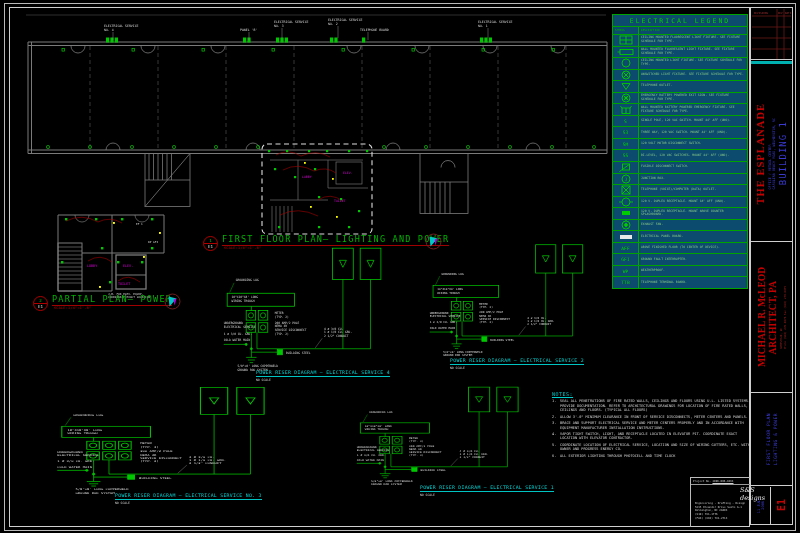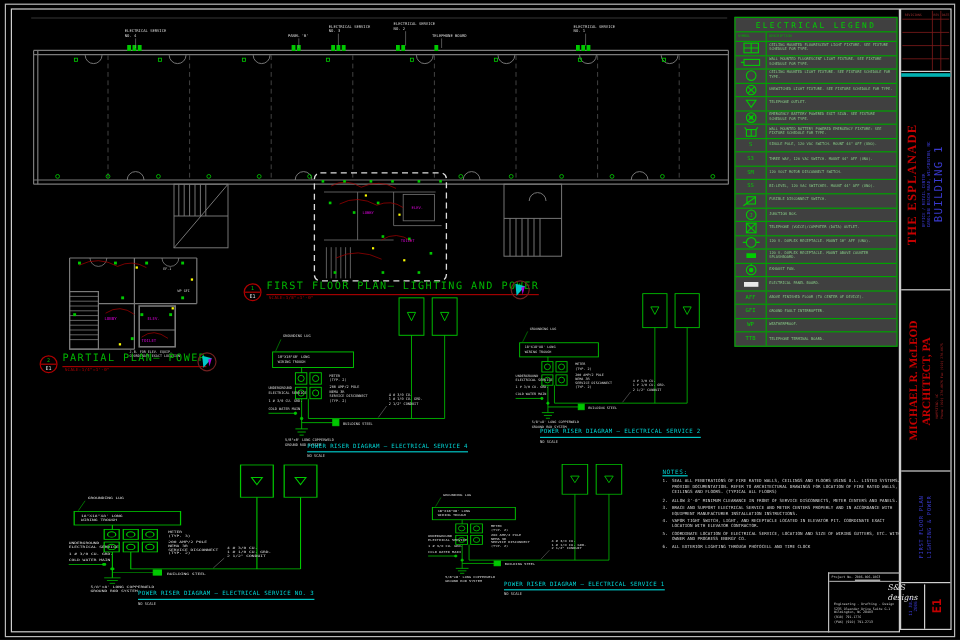--- a/index.html
+++ b/index.html
@@ -13,21 +13,21 @@
   .strip{left:750px;top:7px;width:43px;height:518px;border:1px solid #cfcfcf;box-sizing:border-box;}
   
   .plan-title{color:#00b400;font-size:8.5px;letter-spacing:1.2px;border-bottom:1px solid #a00000;padding-bottom:1px;}
   .scale{color:#c00000;font-size:3.4px;letter-spacing:.3px;}
   .riser-title{color:#00d4d4;font-size:4.8px;letter-spacing:.3px;border-bottom:1px solid #00c4c4;padding-bottom:.5px;}
   .noscale{color:#cfcfcf;font-size:3.1px;}
   .tagc{width:13px;height:13px;border:1px solid #b00000;border-radius:50%;font-size:4.2px;text-align:center;color:#00c800;}
   .tagn{height:6px;line-height:7px;border-bottom:1px solid #b00000;}
   .tagsheet{height:6px;line-height:6px;color:#ddd;}
   
-  #legend{left:612px;top:14px;width:134px;height:273px;border:1px solid #00a400;display:flex;flex-direction:column;background:#404040;}
+  #legend{left:612px;top:14px;width:134px;height:273px;border:1px solid #00a400;display:flex;flex-direction:column;background:#0c4a6e;}
   .lg-title{height:11px;flex:none;border-bottom:1px solid #00a400;color:#00d000;font-size:6.5px;letter-spacing:2px;text-align:center;line-height:12px;}
   .lg-head{display:flex;height:7px;flex:none;border-bottom:1px solid #00a400;color:#00b000;font-size:2.8px;}
   .lg-head > div{line-height:7px;padding-left:2px;}
   .lg-symcol{width:26px;flex:none;border-right:1px solid #00a400;box-sizing:border-box;}
   .lg-row{display:flex;flex:1;border-bottom:1px solid #00a400;min-height:0;}
   .lg-row:last-child{border-bottom:none;}
   .lg-sym{width:26px;flex:none;border-right:1px solid #00a400;display:flex;align-items:center;justify-content:center;color:#00d000;font-size:4.6px;box-sizing:border-box;}
   .lg-desc{flex:1;color:#86c986;font-size:3.05px;line-height:1.3;padding:1px 2px;display:flex;align-items:center;}
   
   #notes{left:552px;top:391px;width:200px;}

